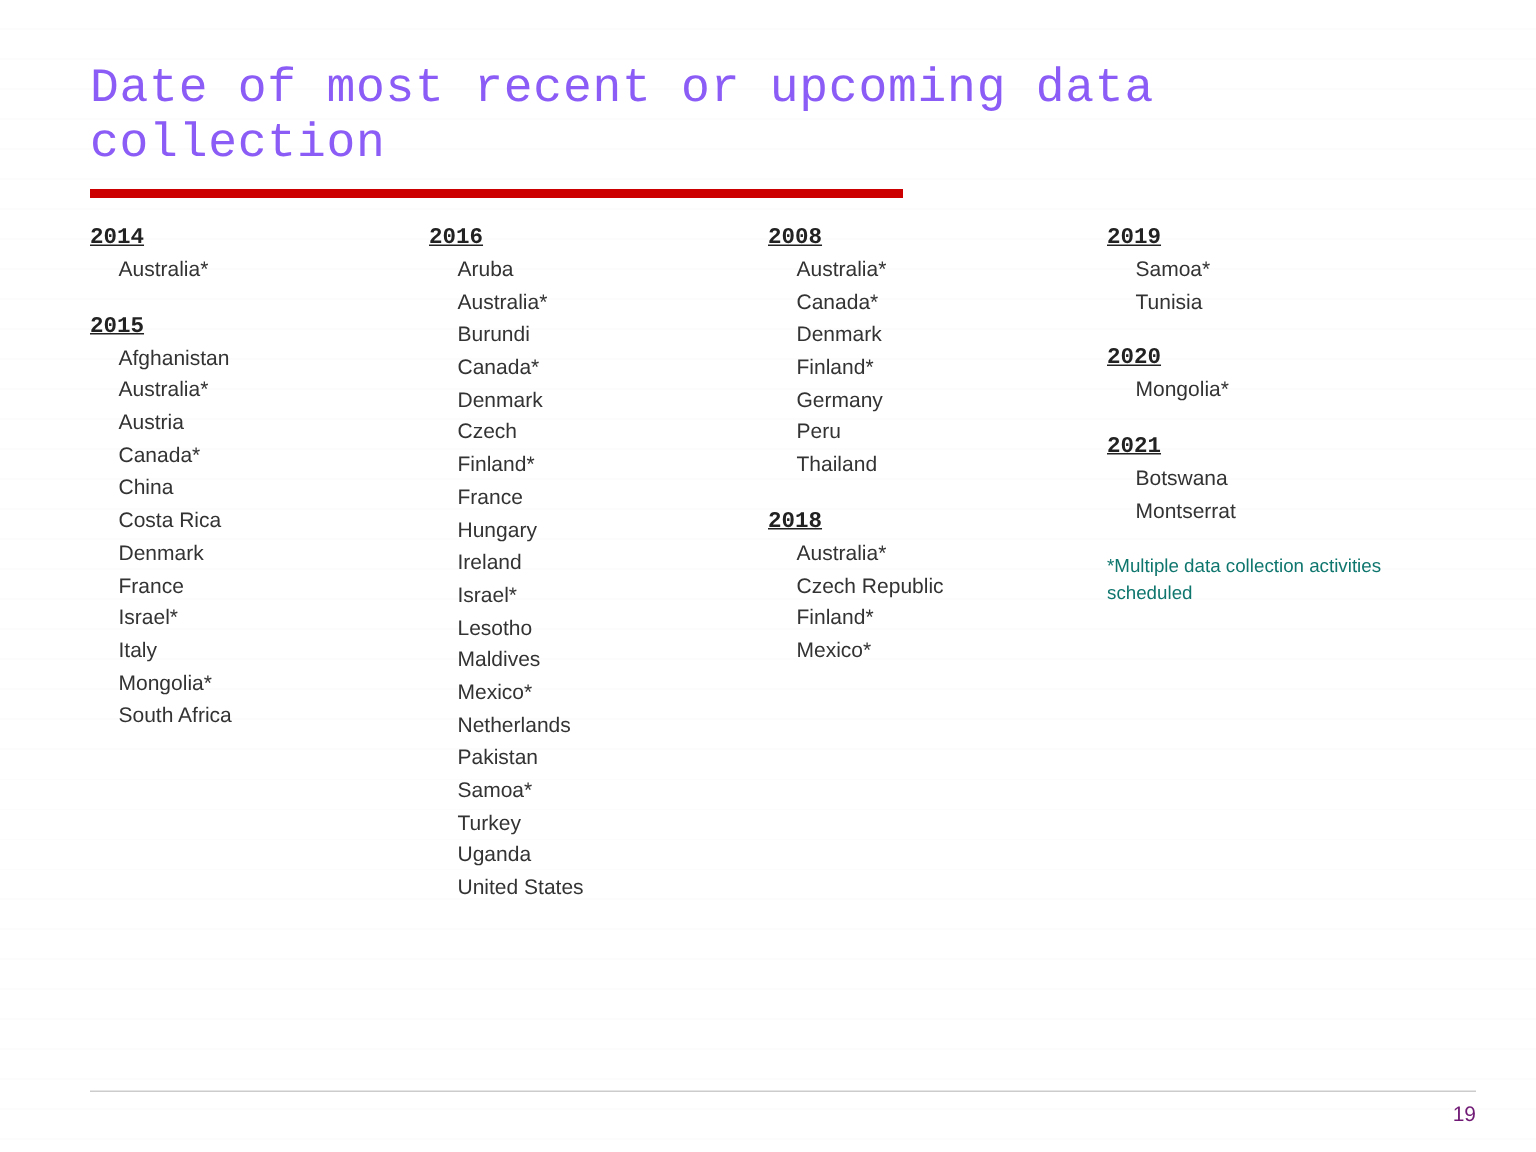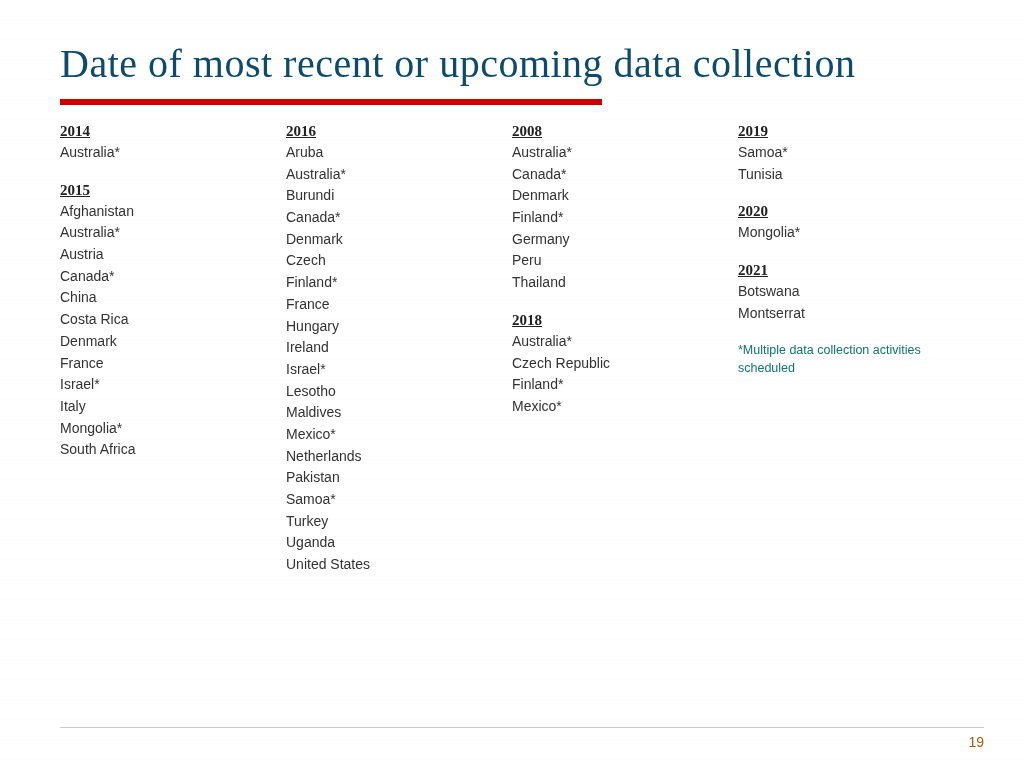--- a/index.html
+++ b/index.html
@@ -33,24 +33,24 @@
       height: 100%;
       background: rgba(255,255,255,0.85);
     }
 
     
     .title-section {
       padding: 40px 60px 0 60px;
     }
 
     .page-title {
-      font-family: Liberation Serif, serif;
-      font-size: 40px;
+      font-family: Liberation Mono, monospace;
+      font-size: 32px;
       font-weight: 400;
-      color: #0c4a6e;
+      color: #8b5cf6;
       letter-spacing: 0.5px;
       margin-bottom: 12px;
     }
 
     
     .red-bar-container {
       padding: 0 60px;
       margin-bottom: 18px;
     }
 
@@ -70,52 +70,53 @@
     .column {
       flex: 1;
       padding-right: 20px;
     }
 
     .year-group {
       margin-bottom: 18px;
     }
 
     .year-label {
-      font-family: Liberation Serif, serif;
+      font-family: Liberation Mono, monospace;
       font-size: 15px;
       font-weight: bold;
       text-decoration: underline;
       color: #222;
       margin-bottom: 2px;
     }
 
     .country-item {
       font-family: Arial, Helvetica, sans-serif;
       font-size: 14px;
       color: #333;
       line-height: 1.55;
+      margin-left: 19px;
     }
 
     .footnote {
       font-family: Arial, Helvetica, sans-serif;
       font-size: 12.5px;
       color: #0f766e;
       line-height: 1.4;
       margin-top: 8px;
       max-width: 200px;
     }
 
     
     .page-number {
       position: absolute;
       bottom: 18px;
       right: 40px;
       font-family: Arial, Helvetica, sans-serif;
       font-size: 14px;
-      color: #a16207;
+      color: #701a75;
       text-align: right;
     }
 
     
     .bottom-divider {
       position: absolute;
       bottom: 40px;
       left: 60px;
       right: 40px;
       height: 1px;

